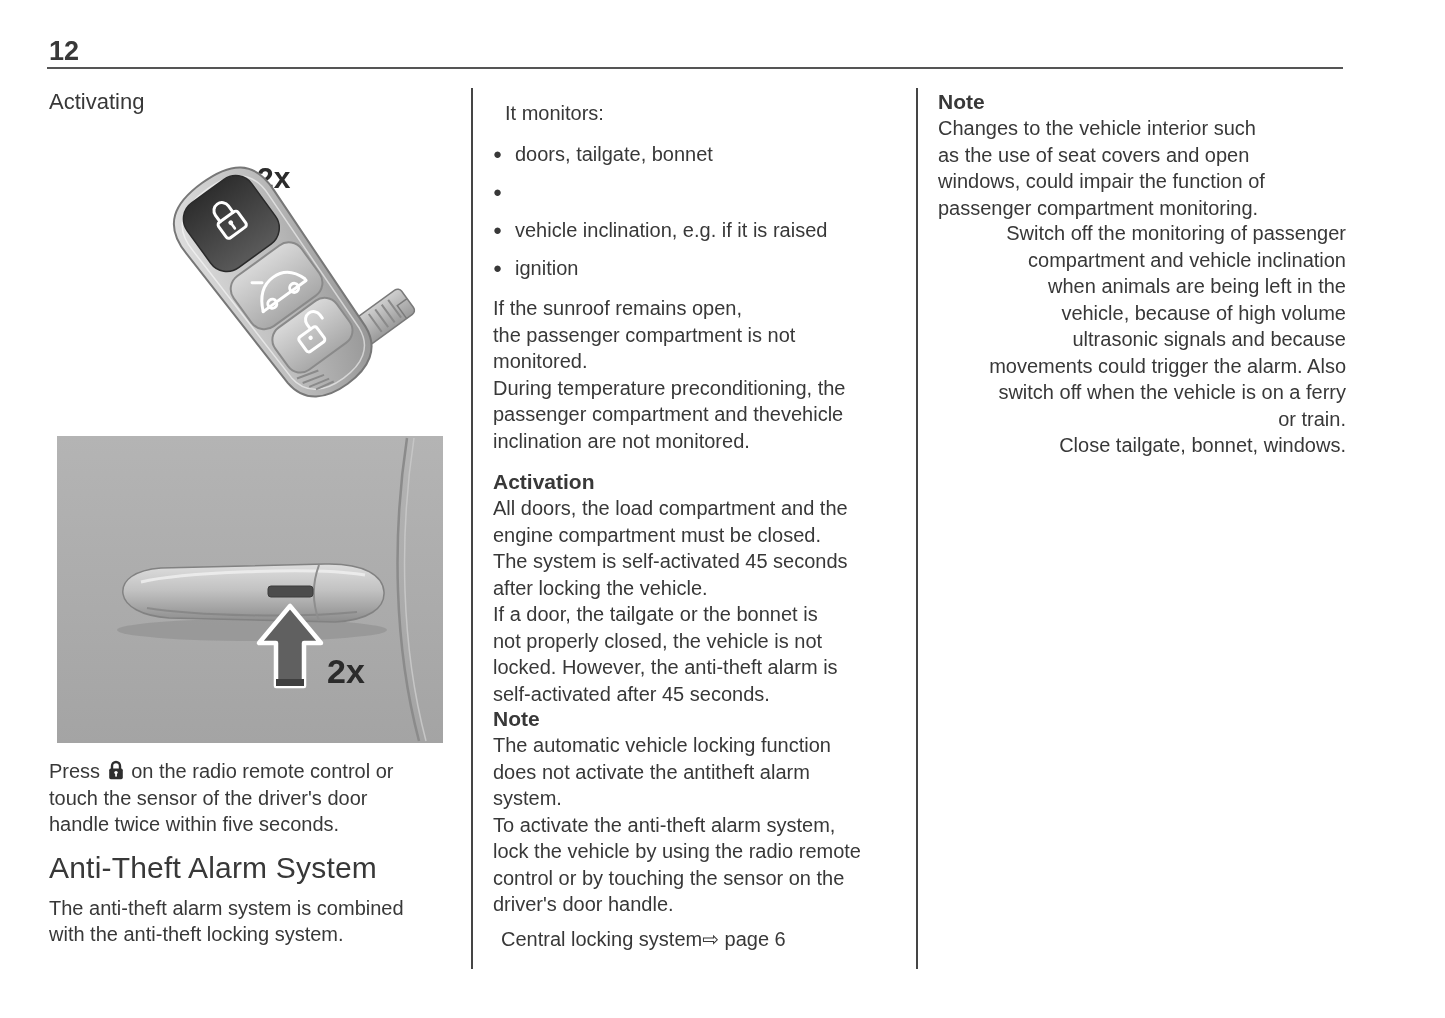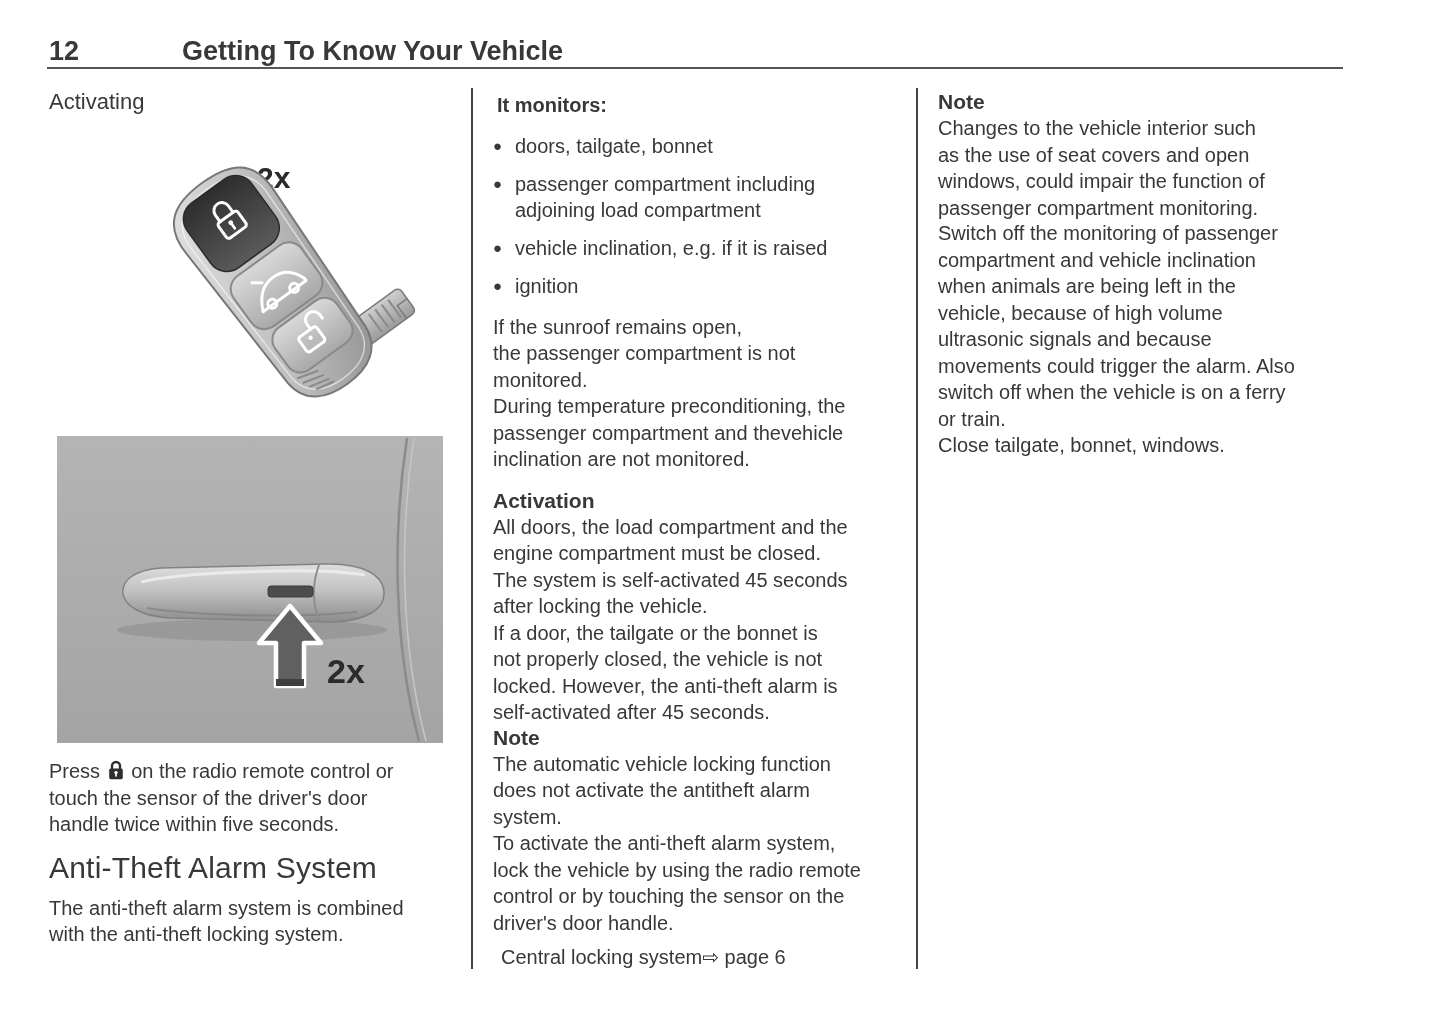--- a/index.html
+++ b/index.html
@@ -27,40 +27,39 @@
   .h-big     { font-size:30px; line-height:34px; font-weight:400; margin:13px 0 0 0; letter-spacing:0.2px; }
   .h-bold    { font-size:21px; line-height:27px; font-weight:700; margin:0; }
   .h-section { font-size:22px; line-height:30px; font-weight:700; margin:15px 0 0 0; }
   
   .fob-figure    { display:block; margin:28px 0 0 61px; }
   .handle-figure { display:block; margin:20px 0 0 8px; }
   .press-par { margin:15px 0 0 0; }
   .press-par .inline-lock { vertical-align:-3px; margin:0 6px 0 7px; }
   .antitheft-par { margin:10px 0 0 0; }
   
-  .monitors-intro { margin:4px;font-weight:bold; }
+  .monitors-intro { margin:12px; }
   .bullet-list { margin:14px 0 0 0; padding:0; list-style:none; }
   .bullet-item { display:flex; margin:0 0 11.5px 0; }
   .bullet-item:last-child { margin-bottom:0; }
   .bullet-dot { flex:0 0 22px; font-size:15px; line-height:26.5px; }
   .sunroof-par { margin:14px 0 0 0; }
   .mid-activation-h { margin-top:14px; }
   .mid-note-h { margin-top:-2px; }
   .xref-line { margin:8px; }
   
   .right-note-par { margin:0; }
-  .switchoff-par { margin:-1px 0 0 0; }
+  .switchoff-par { margin:-1px 0 0 16px;text-align:right; }
 </style>
 </head>
 <body>
 
 <div class="page">
 
   <div class="pageno">12</div>
-  <div class="doc-title">Getting To Know Your Vehicle</div>
   <div class="header-rule"></div>
 
   <div class="vrule v1"></div>
   <div class="vrule v2"></div>
 
   <div class="col col-left">
 
     <h2 class="h-sub">Activating</h2>
 
     <svg class="fob-figure" width="330" height="273" viewBox="0 0 330 273">
@@ -180,22 +179,20 @@
   <div class="col col-mid">
     <p class="monitors-intro">It monitors:</p>
 
     <ul class="bullet-list">
       <li class="bullet-item">
         <span class="bullet-dot">●</span>
         <span class="prewrap">doors, tailgate, bonnet</span>
       </li>
       <li class="bullet-item">
         <span class="bullet-dot">●</span>
-        <span class="prewrap">passenger compartment including
-adjoining load compartment</span>
       </li>
       <li class="bullet-item">
         <span class="bullet-dot">●</span>
         <span class="prewrap">vehicle inclination, e.g. if it is raised</span>
       </li>
       <li class="bullet-item">
         <span class="bullet-dot">●</span>
         <span class="prewrap">ignition</span>
       </li>
     </ul>

